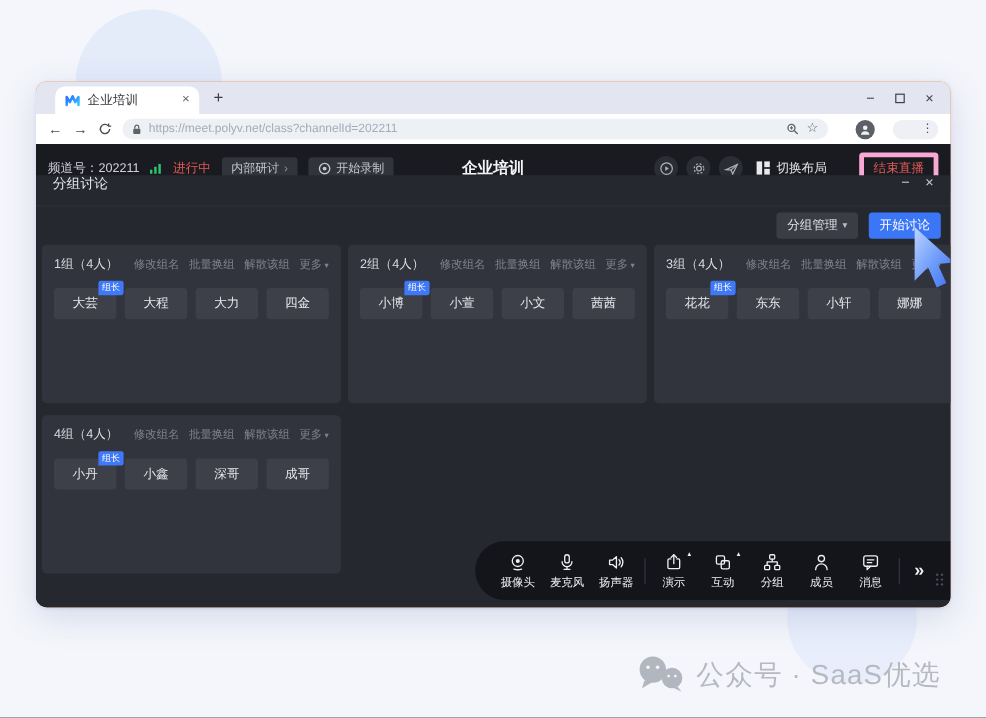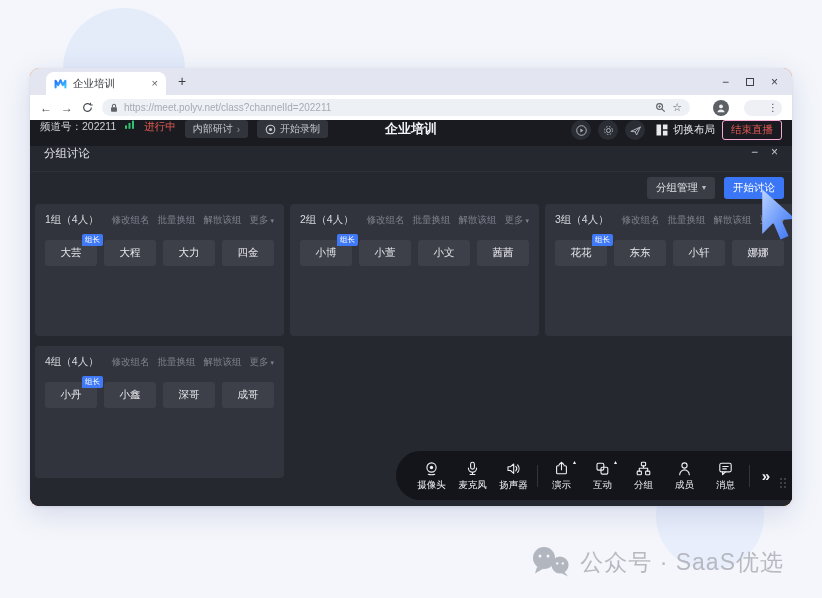--- a/index.html
+++ b/index.html
@@ -60,21 +60,21 @@
     display:flex; align-items:center; justify-content:flex-end; padding:0 4px; margin-left:6px;
   }
   .dots-glyph { font-size:10px; color:#4a4e54; line-height:1; }
 
   
   .app {
     position:relative; height:386px; background:#121318; border-radius:0 0 9px 9px; overflow:hidden;
   }
   .appbar {
     position:relative; height:40px; background:#1a1b21;
-    display:flex; padding:0 10px; gap:9px;
+    display:flex; align-items:center; padding:0 10px; gap:9px;
   }
   .channel { font-size:10.5px; color:#cfd1d7; white-space:nowrap; }
   .signal svg { width:10px; height:9px; display:block; }
   .live-status { font-size:10.5px; color:#e25a50; white-space:nowrap; }
   .bar-pill {
     height:18px; background:#32343c; border-radius:3px; color:#c6c8cf; font-size:10px;
     display:flex; align-items:center; gap:4px; padding:0 8px; white-space:nowrap;
   }
   .bar-pill .chev { color:#8d909a; font-size:10px; }
   .record-dot svg { width:11px; height:11px; display:block; }
@@ -84,21 +84,21 @@
   }
   .appbar-right { position:absolute; right:10px; display:flex; align-items:center; gap:7px; }
   .circle-btn {
     width:20px; height:20px; border-radius:50%; background:#2b2d35;
     display:flex; align-items:center; justify-content:center;
   }
   .circle-btn svg { width:13px; height:13px; display:block; }
   .layout-btn { display:flex; align-items:center; gap:5px; margin-left:4px; color:#e6e7eb; font-size:10.5px; white-space:nowrap; }
   .layout-btn svg { width:12px; height:12px; display:block; }
   .end-btn {
-    margin-left:0; border:1px solid #f9a8d4; color:#e25a54; font-size:10.5px;
+    margin-left:20px; border:4px solid #f9a8d4; color:#e25a54; font-size:10.5px;
     border-radius:3px; padding:2px 8px; white-space:nowrap; background:transparent;
   }
 
   
   .panel {
     position:absolute; left:0; right:0; top:26px; bottom:0;
     background:#26282f; border-radius:0 0 9px 9px;
   }
   .panel-header {
     height:26px; display:flex; align-items:flex-start; padding:0 14px;

